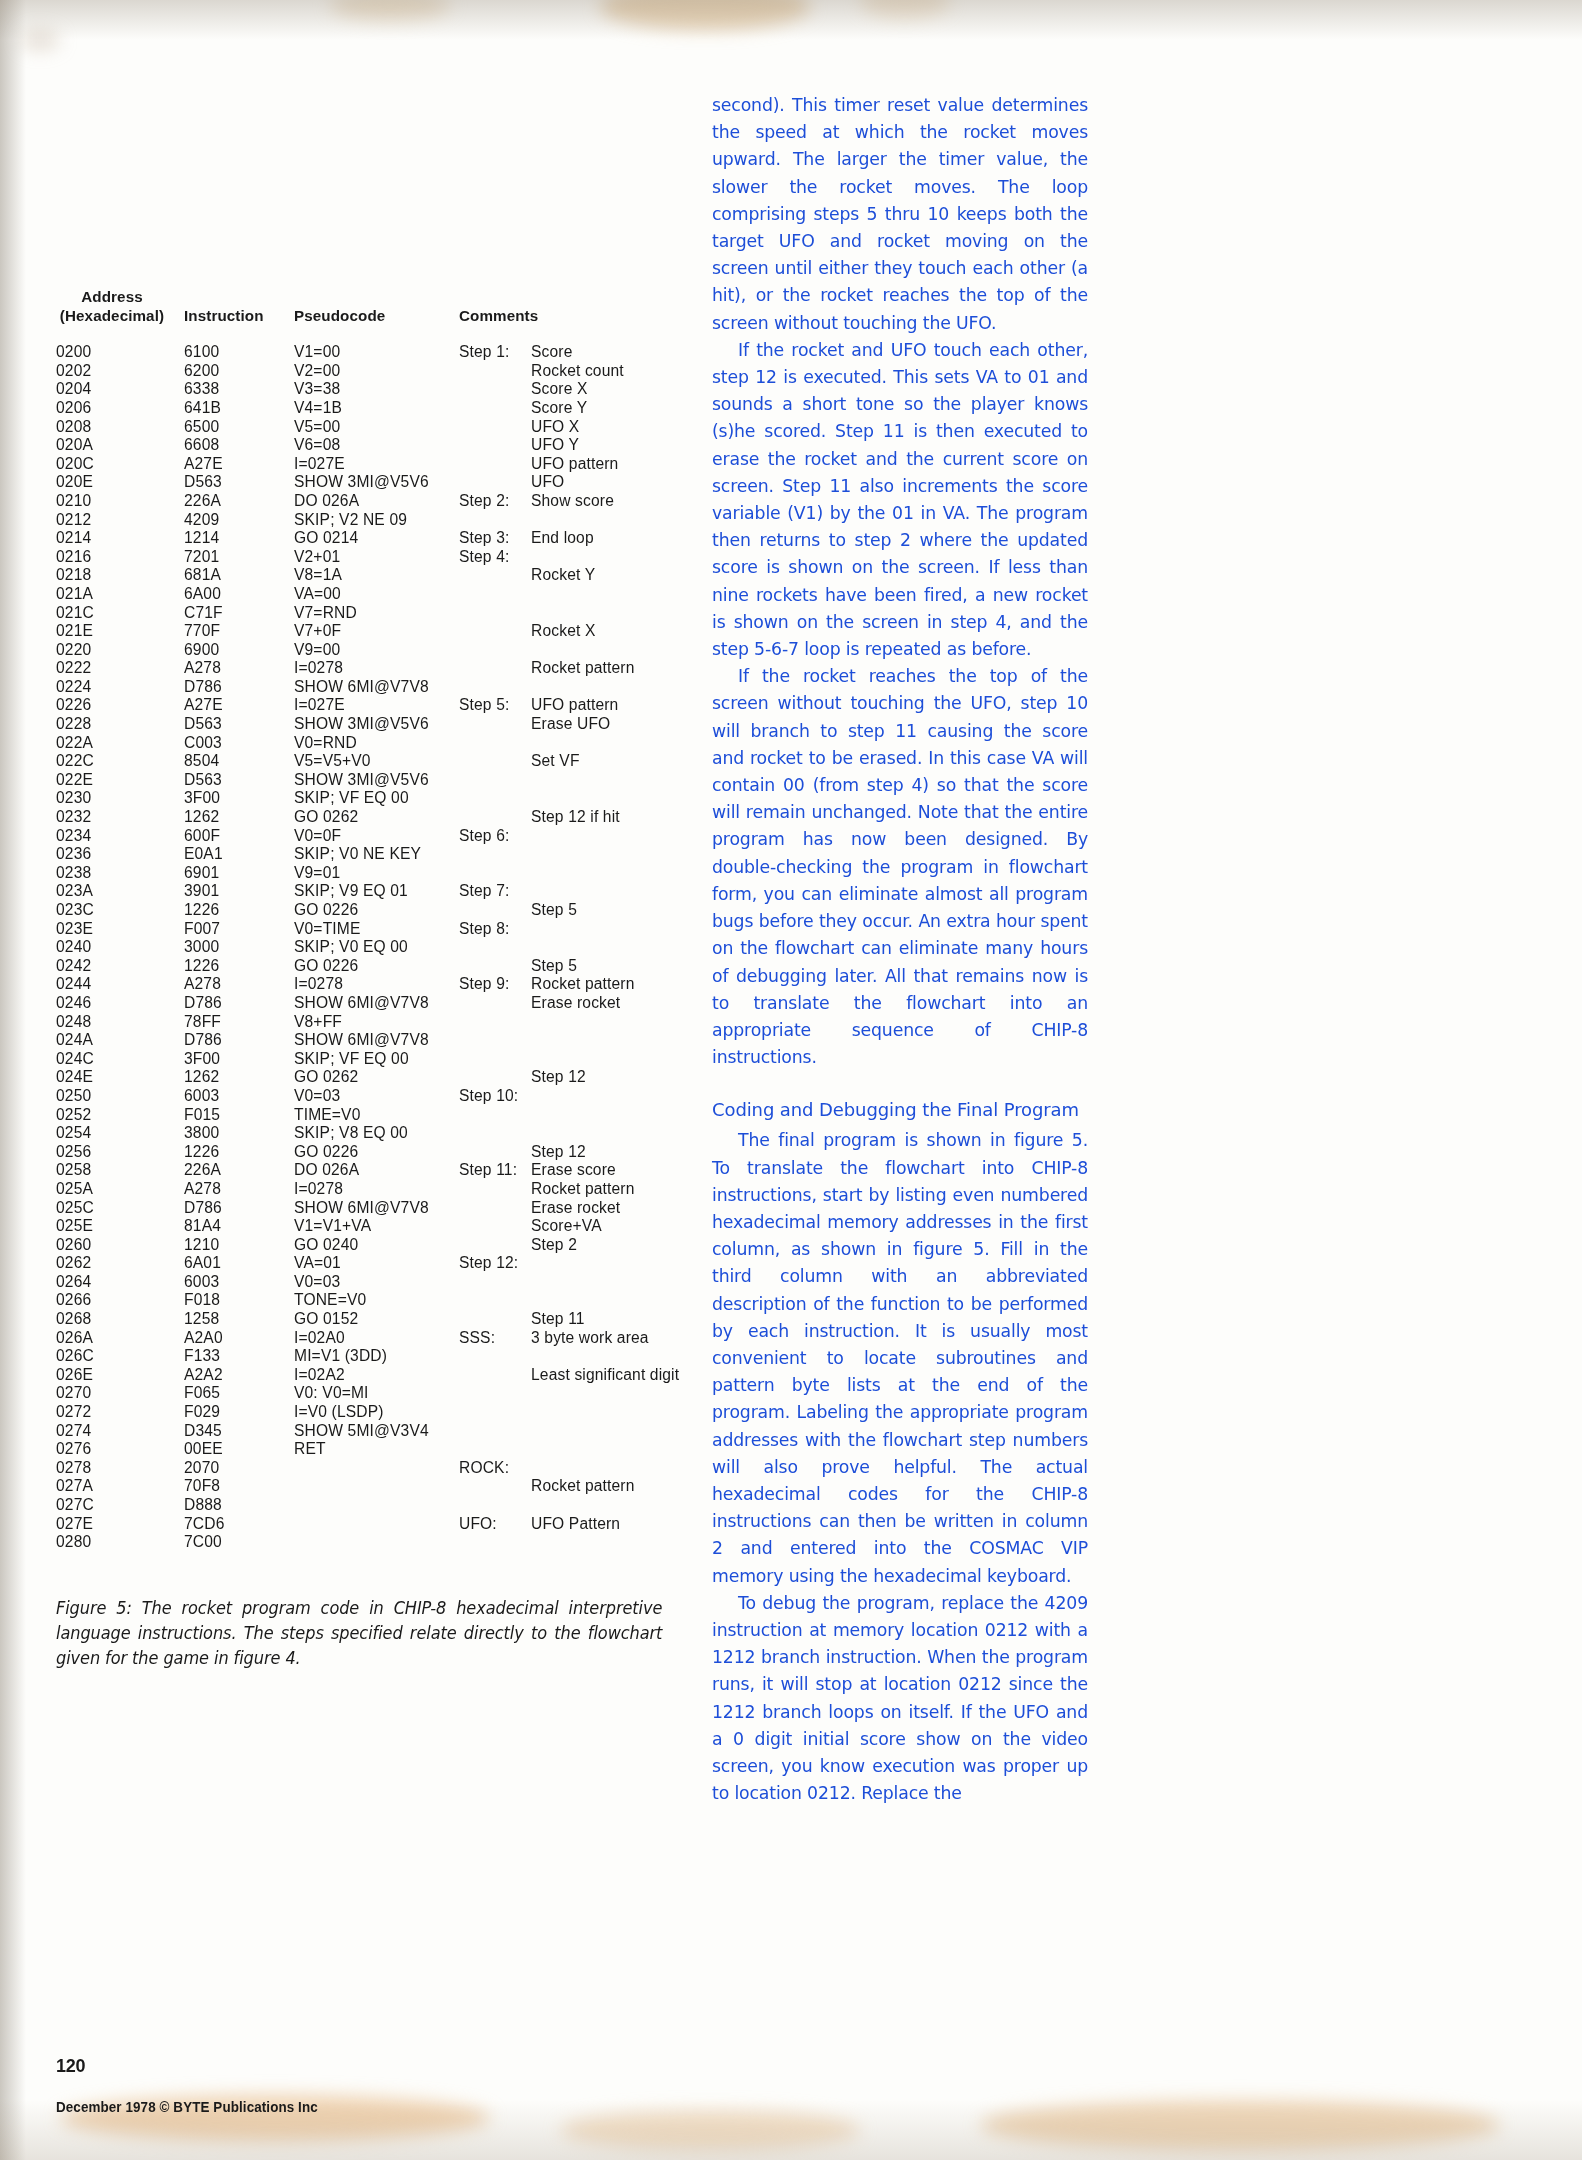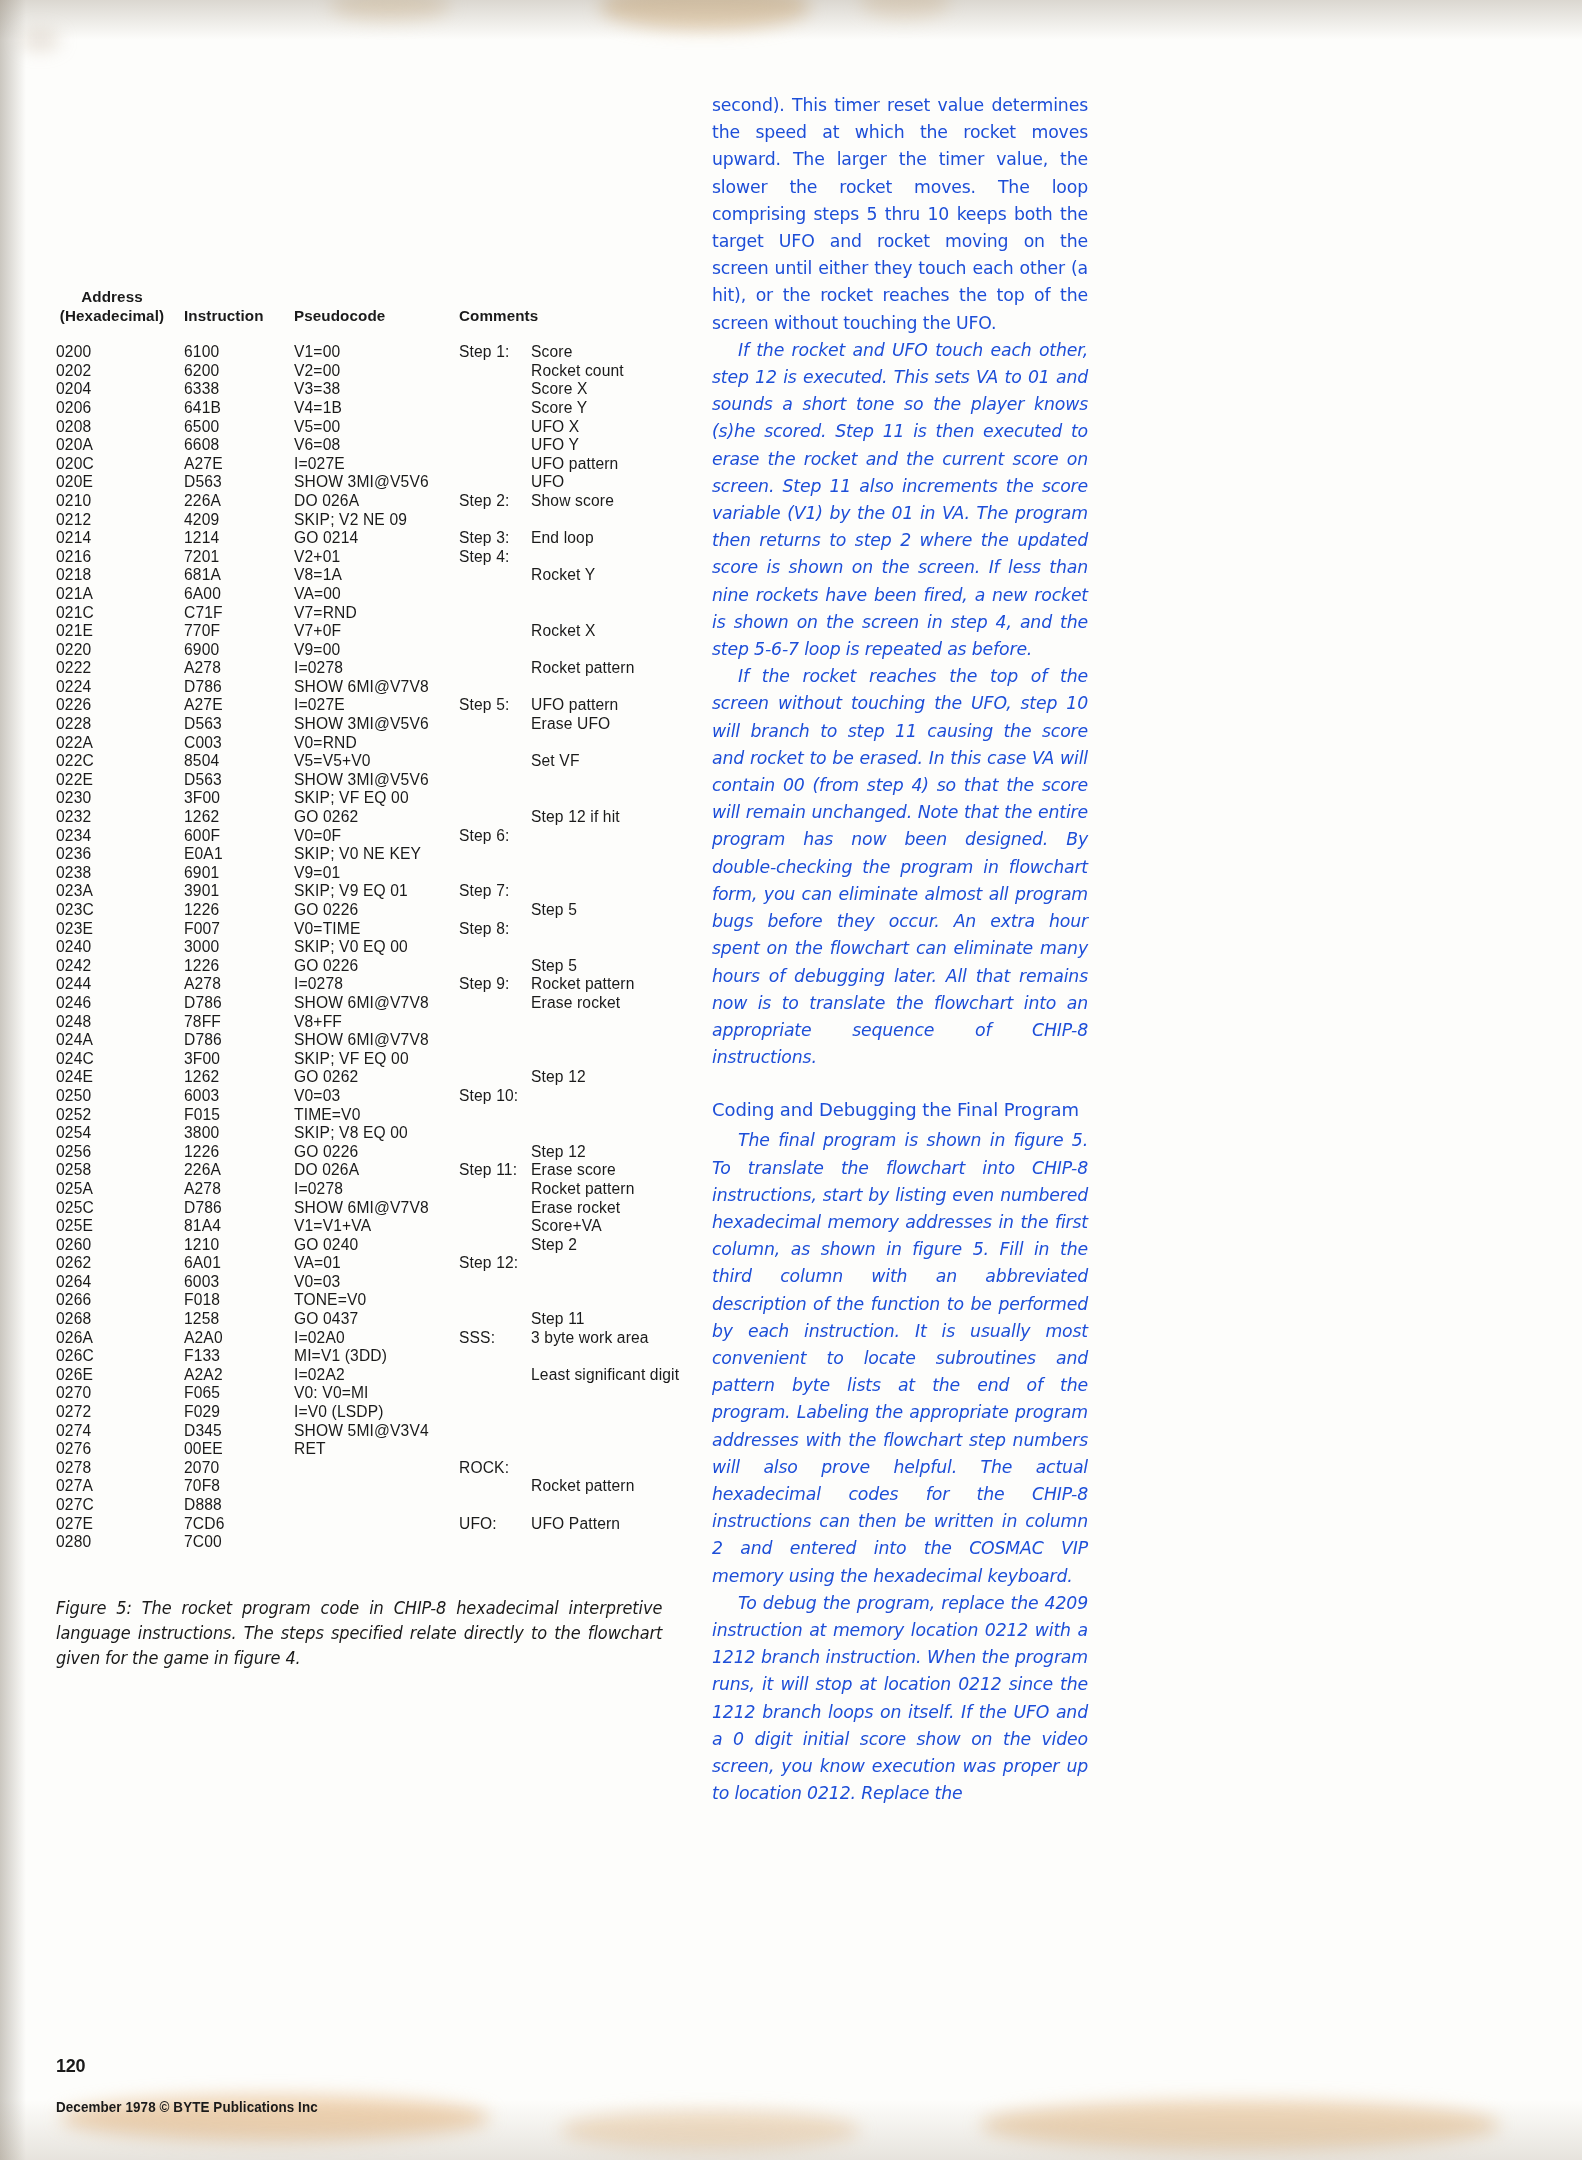--- a/index.html
+++ b/index.html
@@ -133,21 +133,20 @@
     text-align: justify;
     text-justify: inter-word;
     letter-spacing: -0.15px;
     color: #1d4ed8;
   }
   #body-column p {
     margin: 0;
   }
   #body-column p.indent {
     text-indent: 26px;
-    font-style: italic;
   }
   #body-column h2 {
     margin: 26px 0 4px 0;
     font-size: 18px;
     line-height: 26px;
     font-weight: normal;
     font-family: "DejaVu Sans", sans-serif;
     letter-spacing: -0.1px;
     text-align: left;
   }
@@ -575,21 +574,21 @@
           <tr>
             <td class="cell-addr">0266</td>
             <td class="cell-instr">F018</td>
             <td class="cell-pseudo">TONE=V0</td>
             <td class="cell-step"></td>
             <td class="cell-note"></td>
           </tr>
           <tr>
             <td class="cell-addr">0268</td>
             <td class="cell-instr">1258</td>
-            <td class="cell-pseudo">GO 0437</td>
+            <td class="cell-pseudo">GO 0152</td>
             <td class="cell-step"></td>
             <td class="cell-note">Step 11</td>
           </tr>
           <tr>
             <td class="cell-addr">026A</td>
             <td class="cell-instr">A2A0</td>
             <td class="cell-pseudo">I=02A0</td>
             <td class="cell-step">SSS:</td>
             <td class="cell-note">3 byte work area</td>
           </tr>

